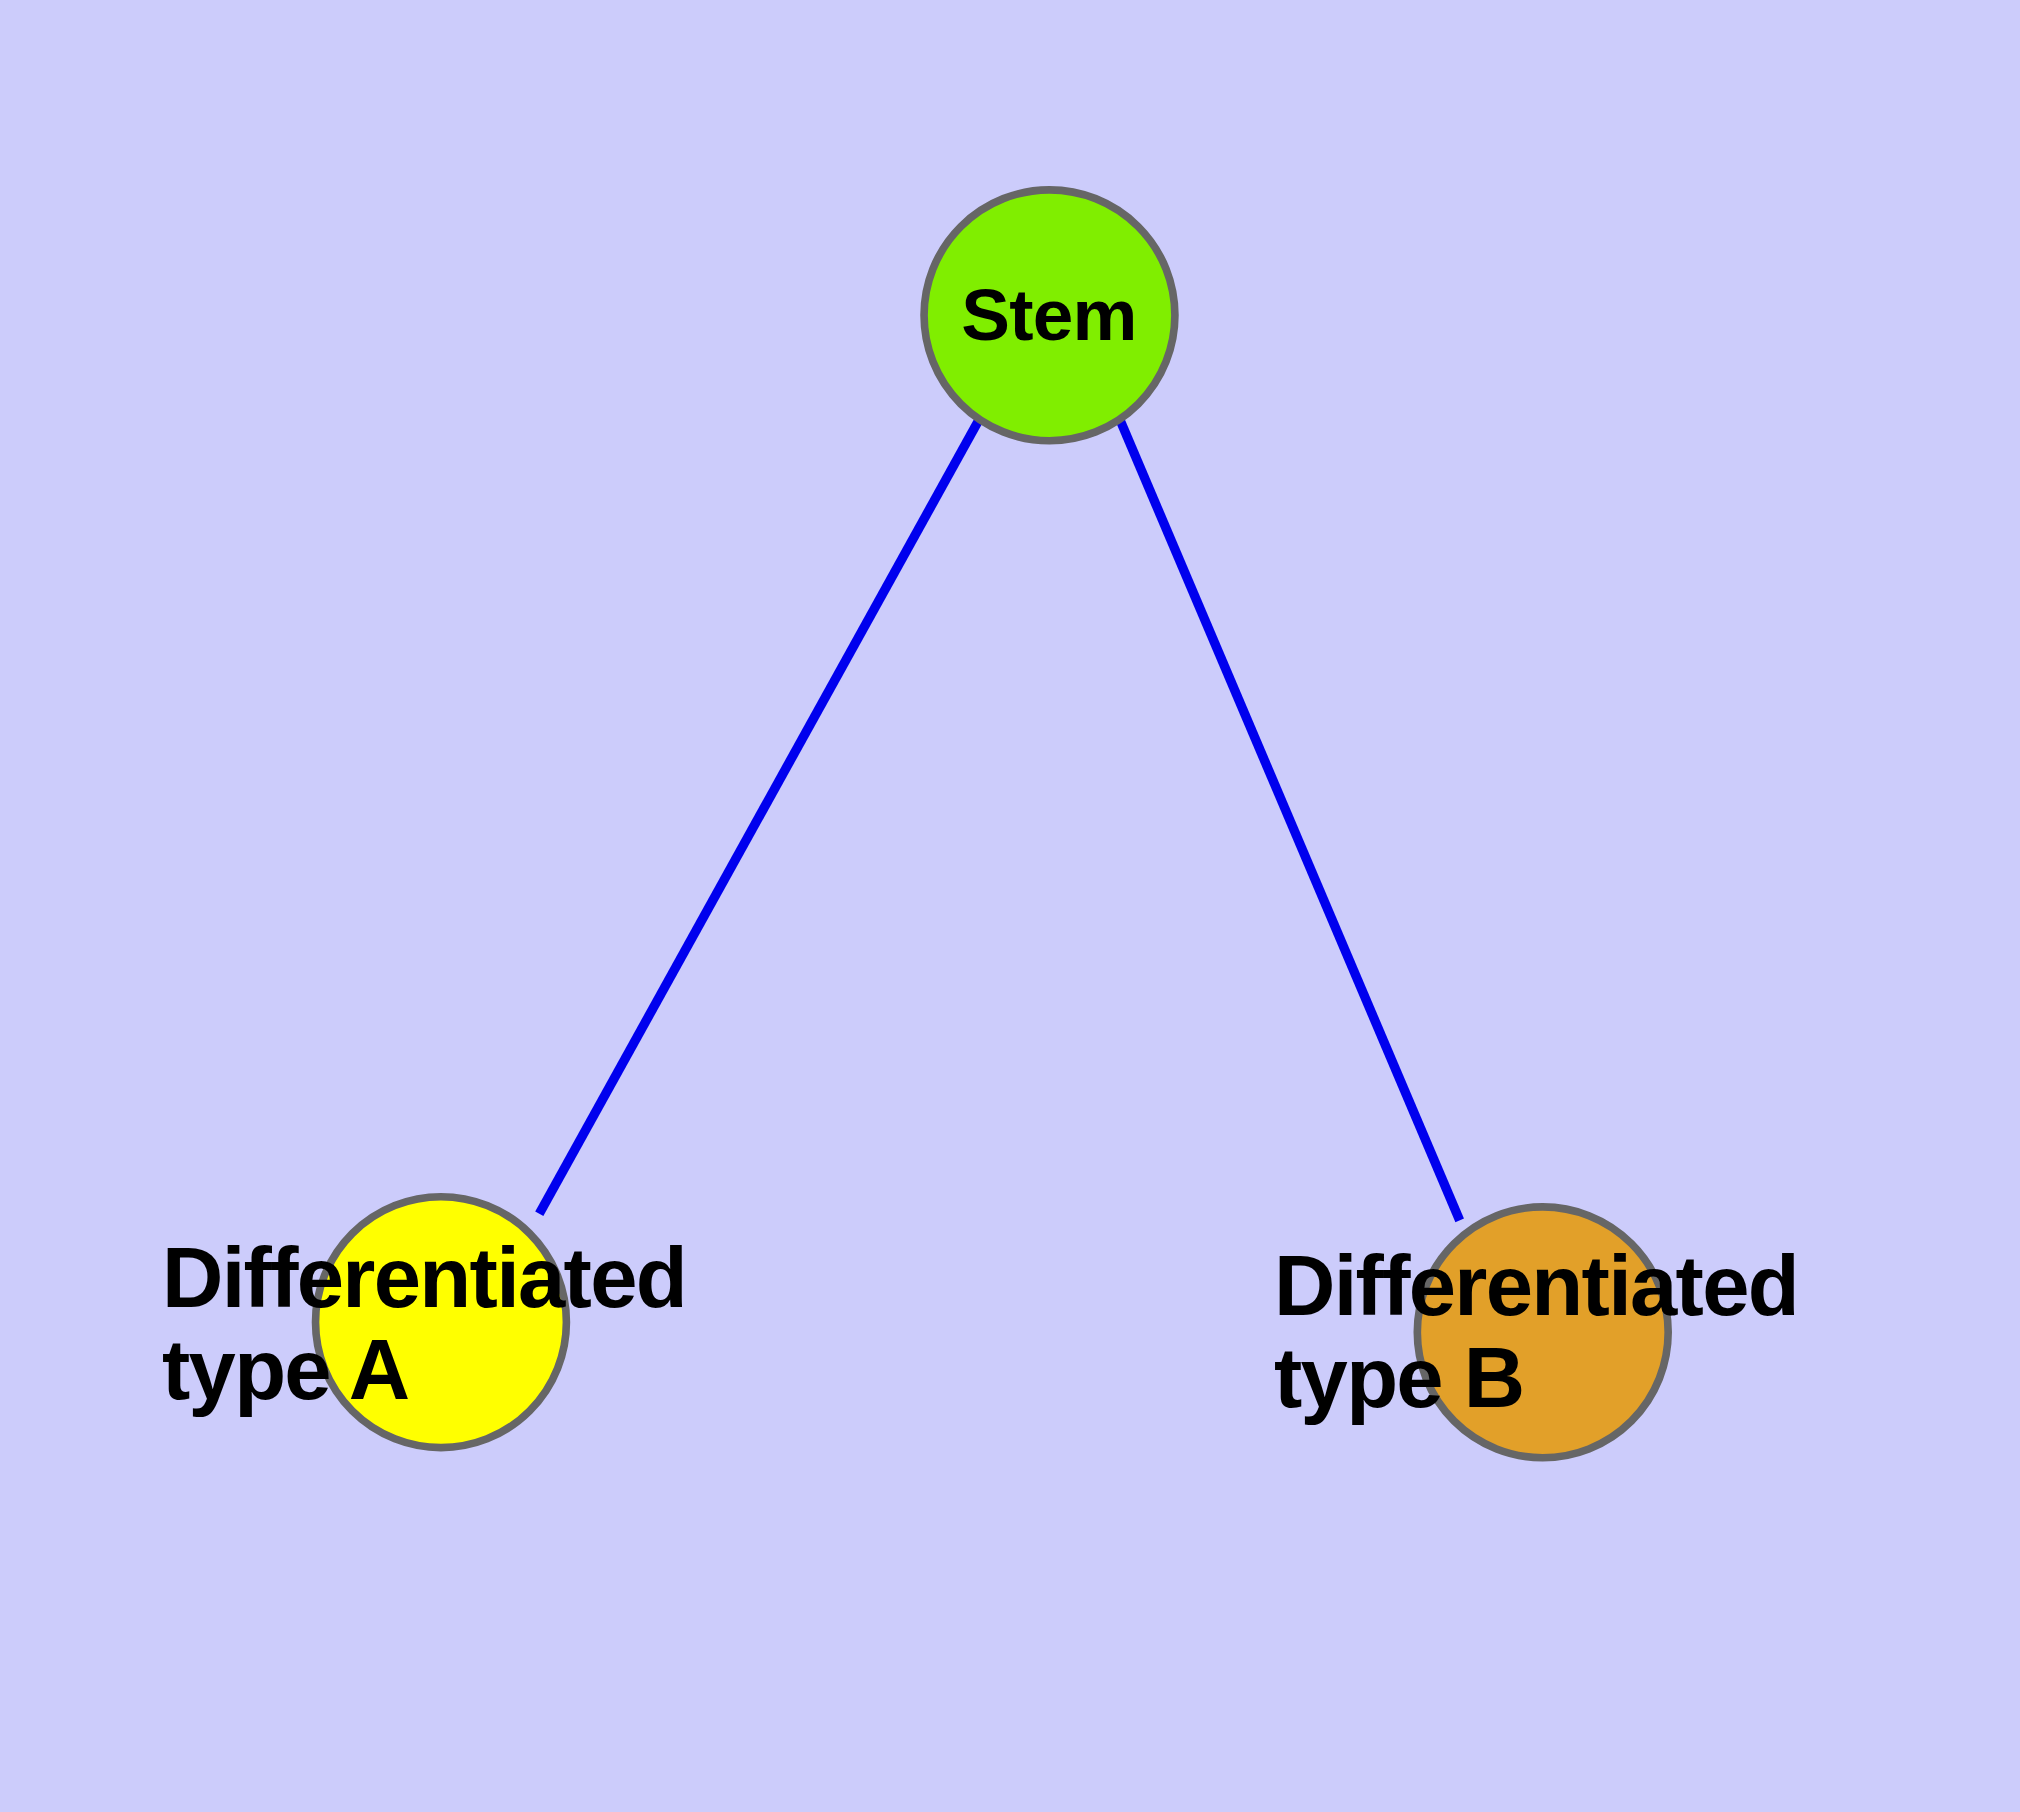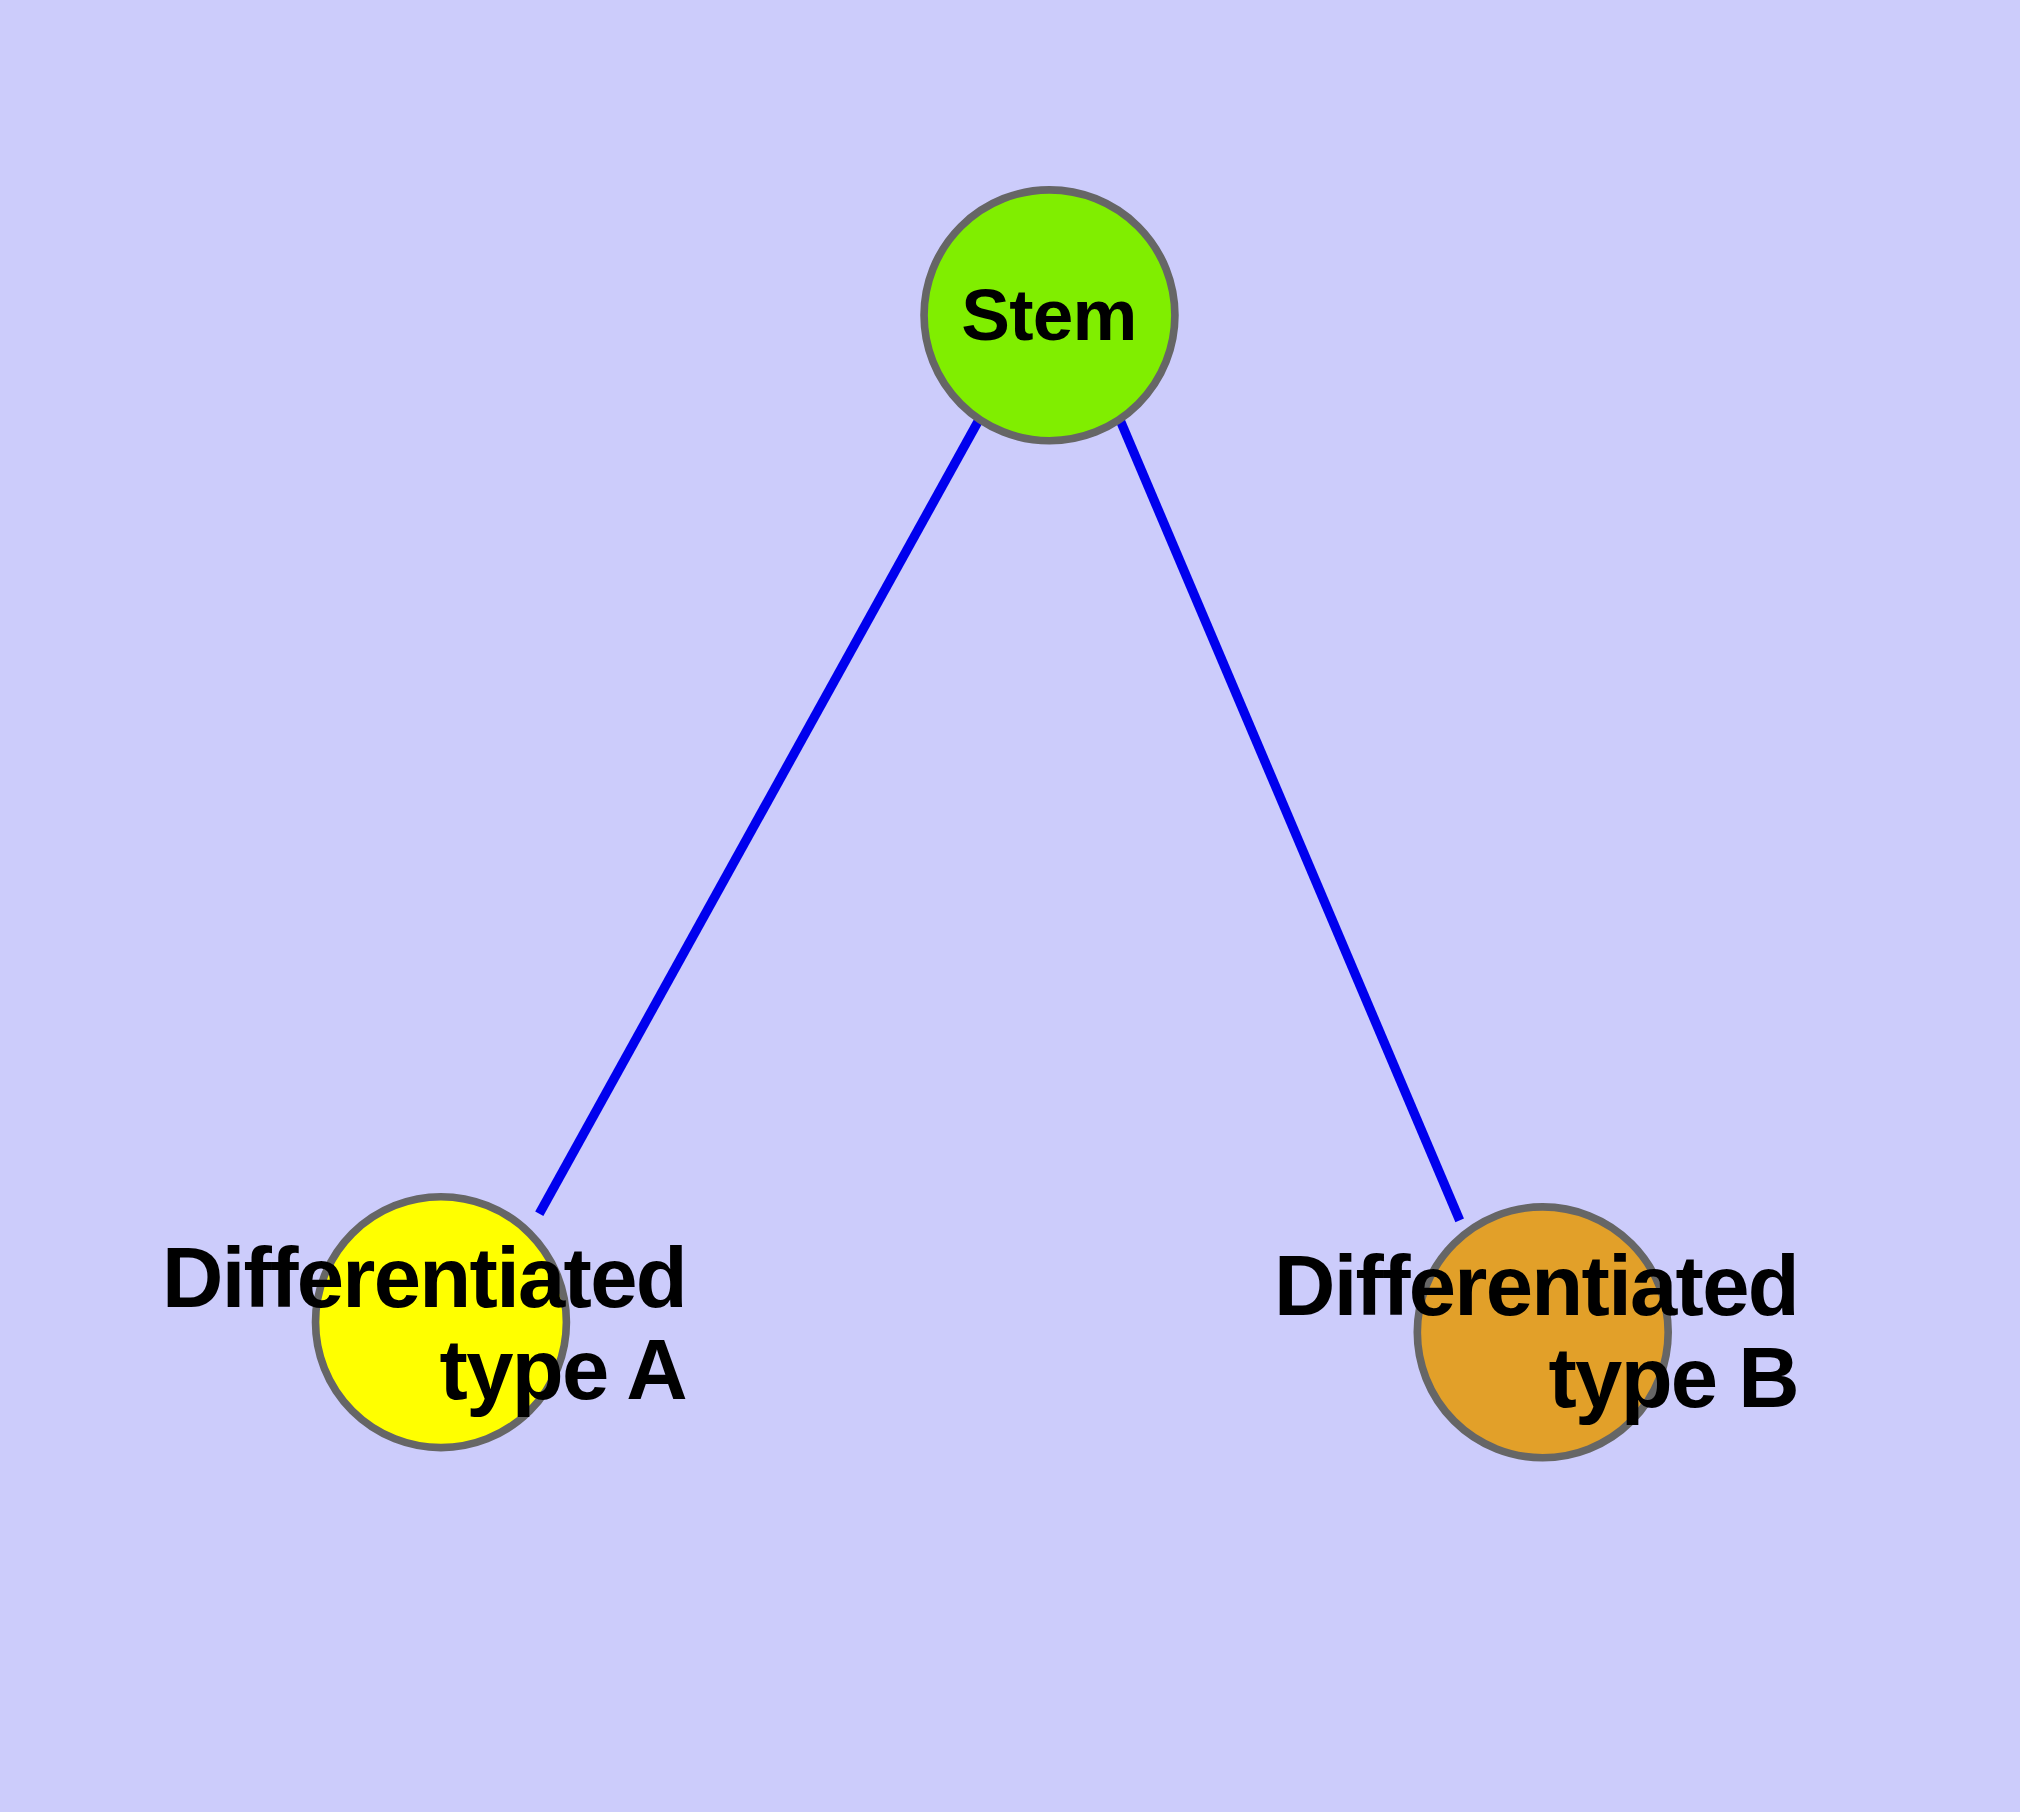--- a/index.html
+++ b/index.html
@@ -24,21 +24,21 @@
     top: 0;
     left: 0;
     width: 2021px;
     height: 1812px;
     display: block;
   }
   .node-label {
     position: absolute;
     font-weight: bold;
     color: #000000;
-    text-align: right;
+    text-align: left;
     line-height: 1.08;
     white-space: pre-line;
     pointer-events: none;
     -webkit-font-smoothing: antialiased;
   }
   #label-stem {
     font-size: 73px;
     letter-spacing: -0.8px;
     left: 1049px;
     top: 315px;

